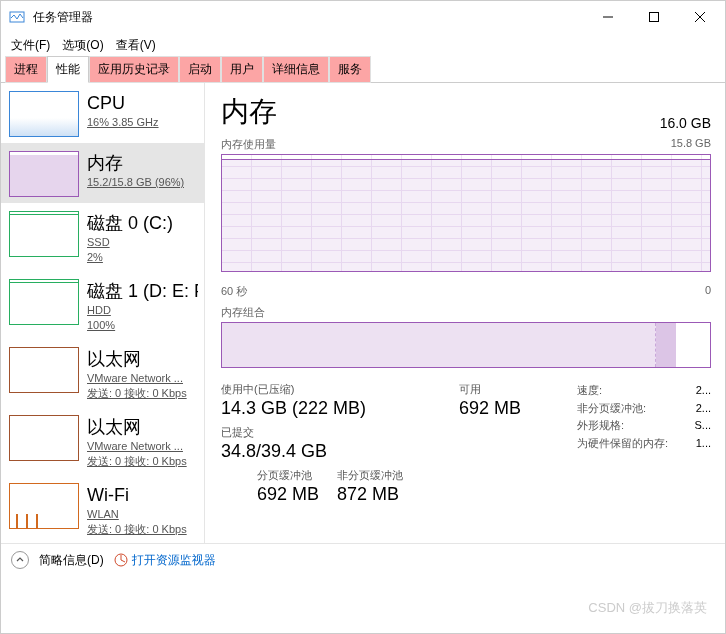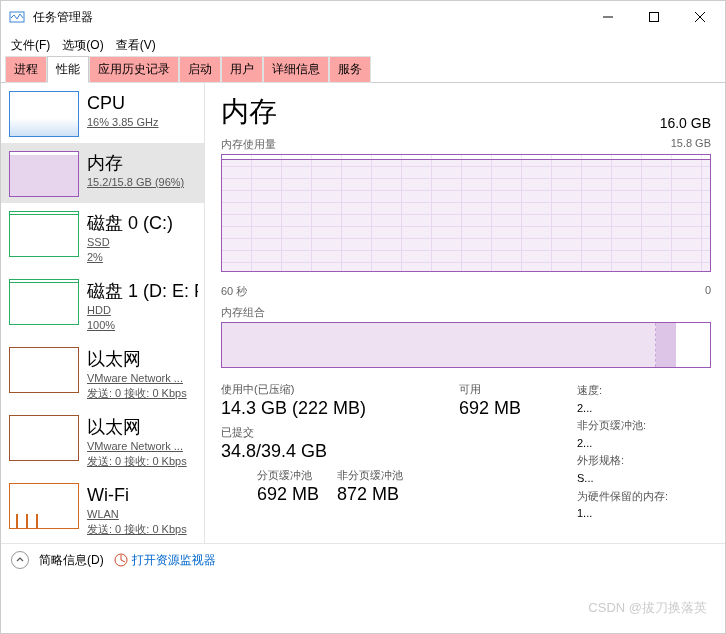--- a/index.html
+++ b/index.html
@@ -39,21 +39,21 @@
     .comp .seg1 { background: rgba(155,89,182,0.18); flex: 0 0 89%; border-right:1px dashed #c9a7da;}
     .comp .seg2 { background: rgba(155,89,182,0.35); flex: 0 0 4%; }
     .comp .seg3 { background: #fff; flex: 1; }
     .axis { font-size: 11px; color: #666; display: flex; justify-content: space-between; margin-top: 12px; }
     .stats { display: flex; margin-top: 14px; gap: 18px; }
     .statcol1 { width: 220px; }
     .statcol2 { width: 100px; }
     .statcol3 { flex:1; font-size: 11px; }
     .stat .lbl { font-size: 11px; color: #555; }
     .stat .val { font-size: 18px; margin-top: 1px; margin-bottom: 6px; }
-    .inforow { display: flex; justify-content: space-between; line-height: 1.6; border-bottom: 0; flex-direction: column; }
+    .inforow { display: flex; justify-content: space-between; line-height: 1.6; border-bottom: 0; }
     .inforow .k { color: #555; }
     .footer { height: 34px; border-top: 1px solid #e5e5e5; display: flex; align-items: center; padding: 0 10px; font-size: 12px; gap: 10px; }
     .footer .chev { width:18px; height:18px; border:1px solid #999; border-radius:50%; display:flex; align-items:center; justify-content:center; cursor:pointer;}
     .footer .link { color: #0066cc; cursor: pointer; display:flex; align-items:center; gap:4px;}
     .wm { position: absolute; right: 20px; bottom: 16px; color: #ccc; font-size: 13px; pointer-events: none; }
     .container { position: relative; width: 726px; height: 634px; }
     
     .thumb.cpu::after{content:"";position:absolute;left:0;right:0;bottom:0;height:18px;background:linear-gradient(to top,rgba(58,134,216,0.25),transparent);}
     .thumb.mem::after{content:"";position:absolute;left:0;right:0;bottom:0;top:3px;background:rgba(155,89,182,0.25);}
     .thumb.disk .dspark{position:absolute;left:0;right:0;top:2px;height:4px;border-top:1px solid #27ae60;}

